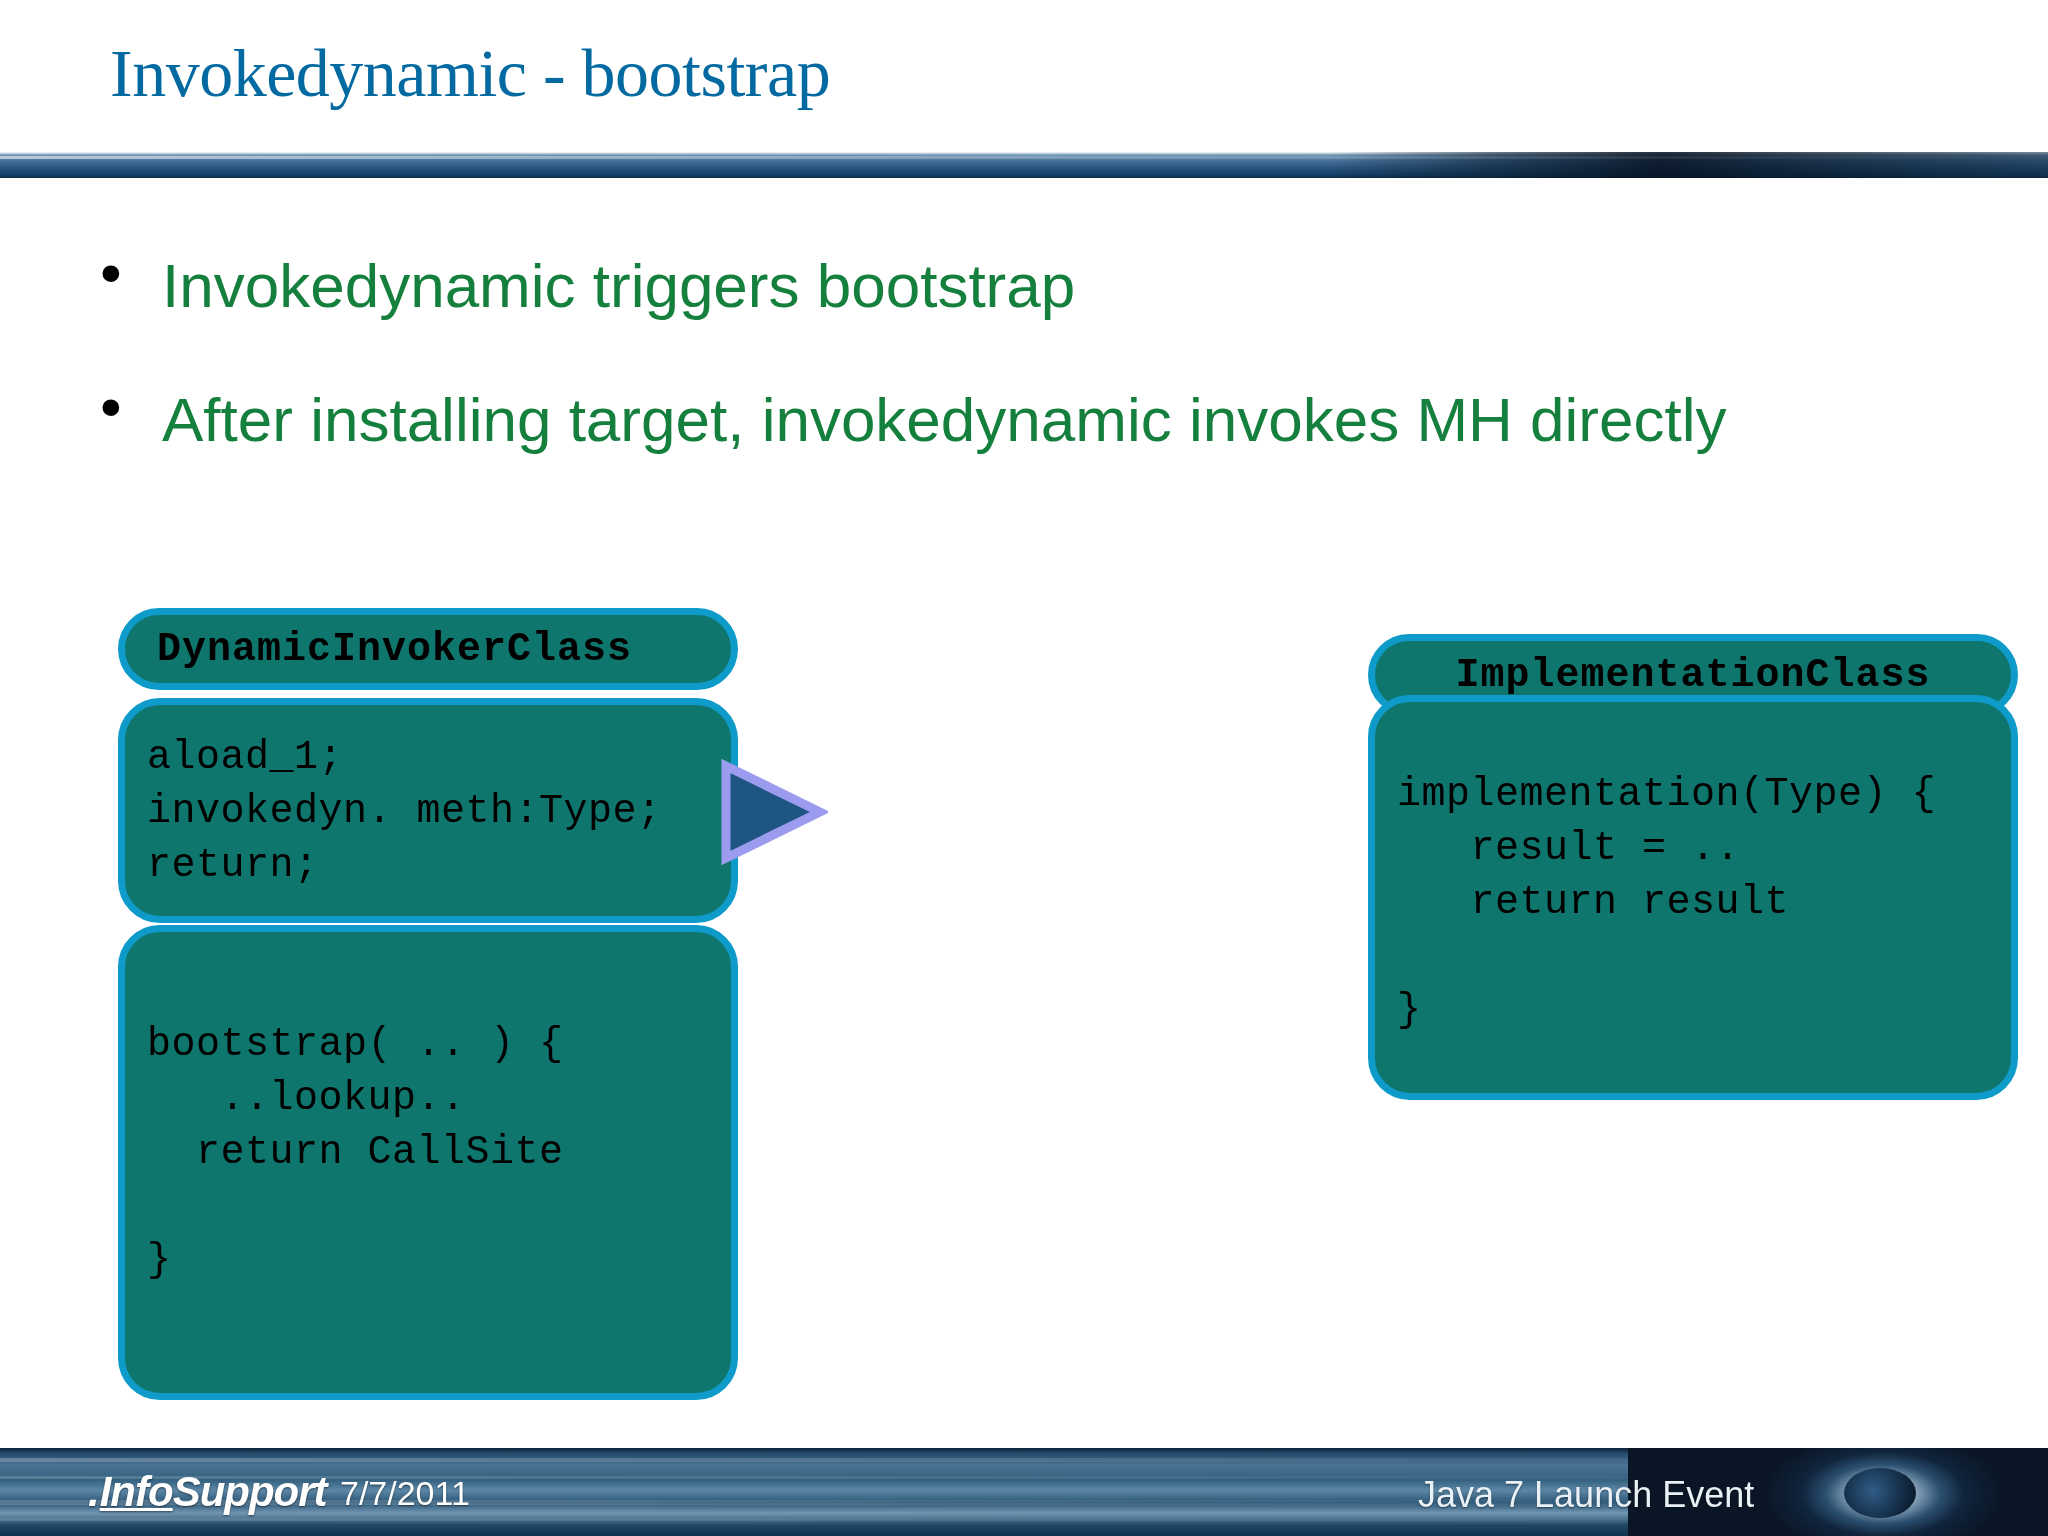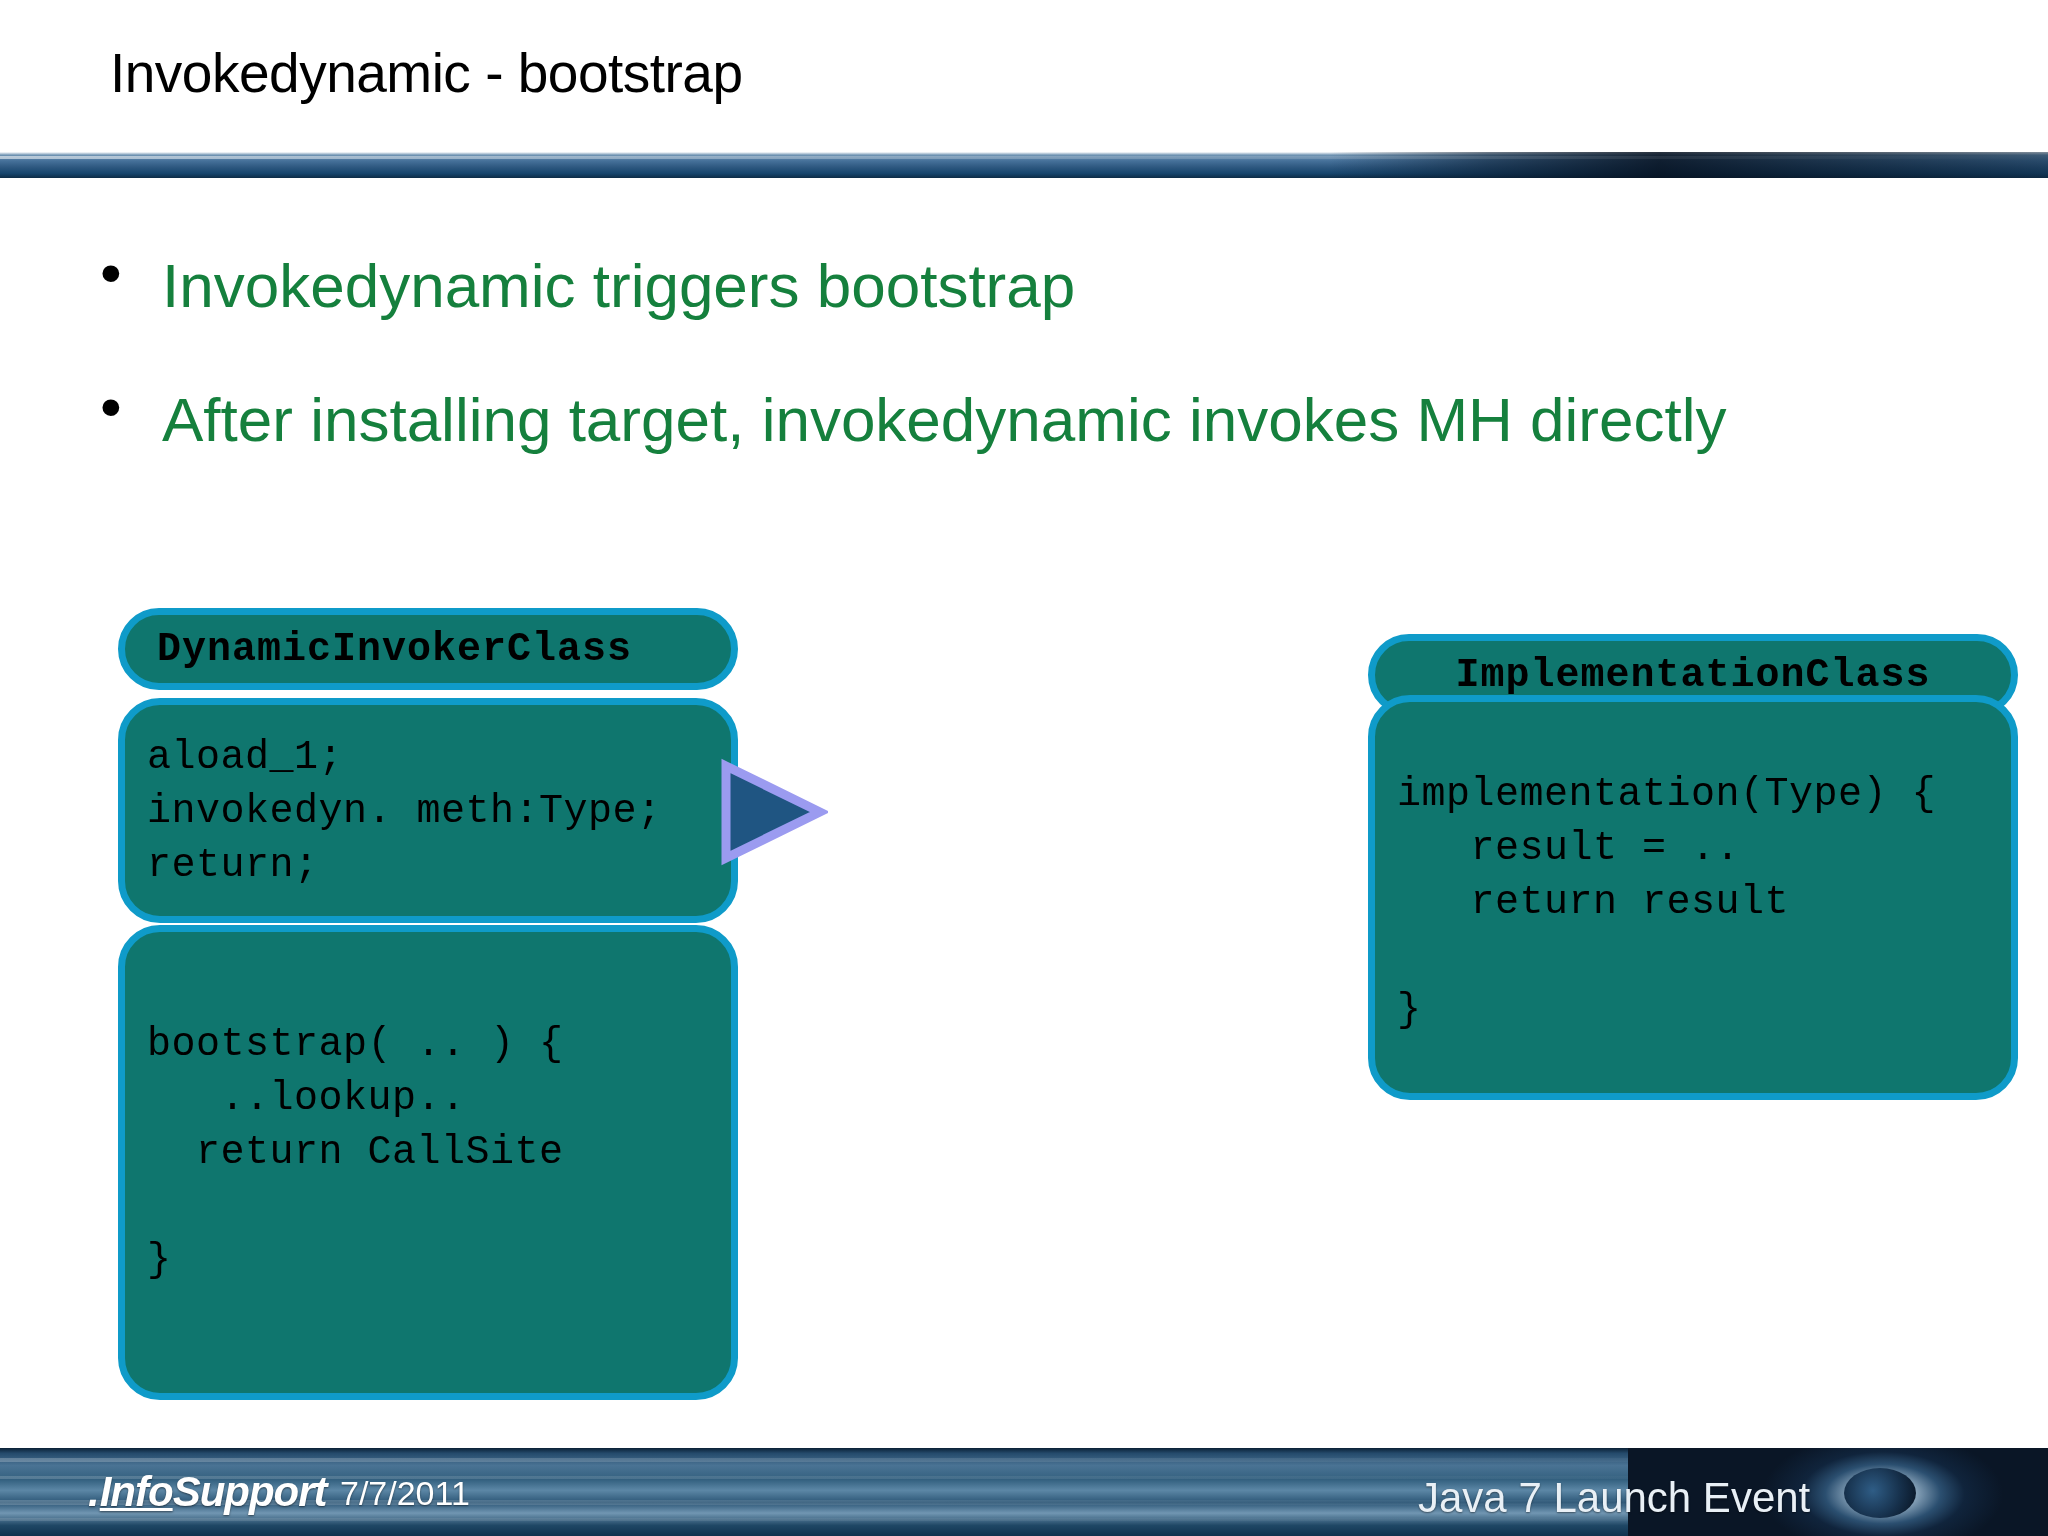--- a/index.html
+++ b/index.html
@@ -23,27 +23,27 @@
   #title-area {
     position: absolute;
     left: 0; top: 0;
     width: 2048px; height: 150px;
     background: #ffffff;
   }
   #slide-title {
     position: absolute;
     left: 110px;
     top: 18px;
-    font-size: 55px;
+    font-size: 68px;
     line-height: 110px;
     font-weight: 400;
-    color: #000000;
+    color: #0369a1;
     letter-spacing: -0.5px;
     white-space: nowrap;
-    font-family: Liberation Sans, sans-serif;
+    font-family: Liberation Serif, serif;
   }
 
   
   #header-bar {
     position: absolute;
     left: 0;
     top: 152px;
     width: 2048px;
     height: 26px;
     background:
@@ -257,21 +257,21 @@
     color: #ffffff;
     font-size: 34px;
     font-family: "Liberation Sans", sans-serif;
     text-shadow: 0 1px 2px rgba(0,0,0,0.45);
   }
   #footer-event {
     position: absolute;
     left: 1418px;
     top: 26px;
     color: #e9f0f6;
-    font-size: 42px;
+    font-size: 36px;
     font-family: "Liberation Sans", sans-serif;
     text-shadow: 0 1px 2px rgba(0,0,0,0.45);
   }
 </style>
 </head>
 <body>
 
 <div id="slide">
 
   <div id="title-area">

